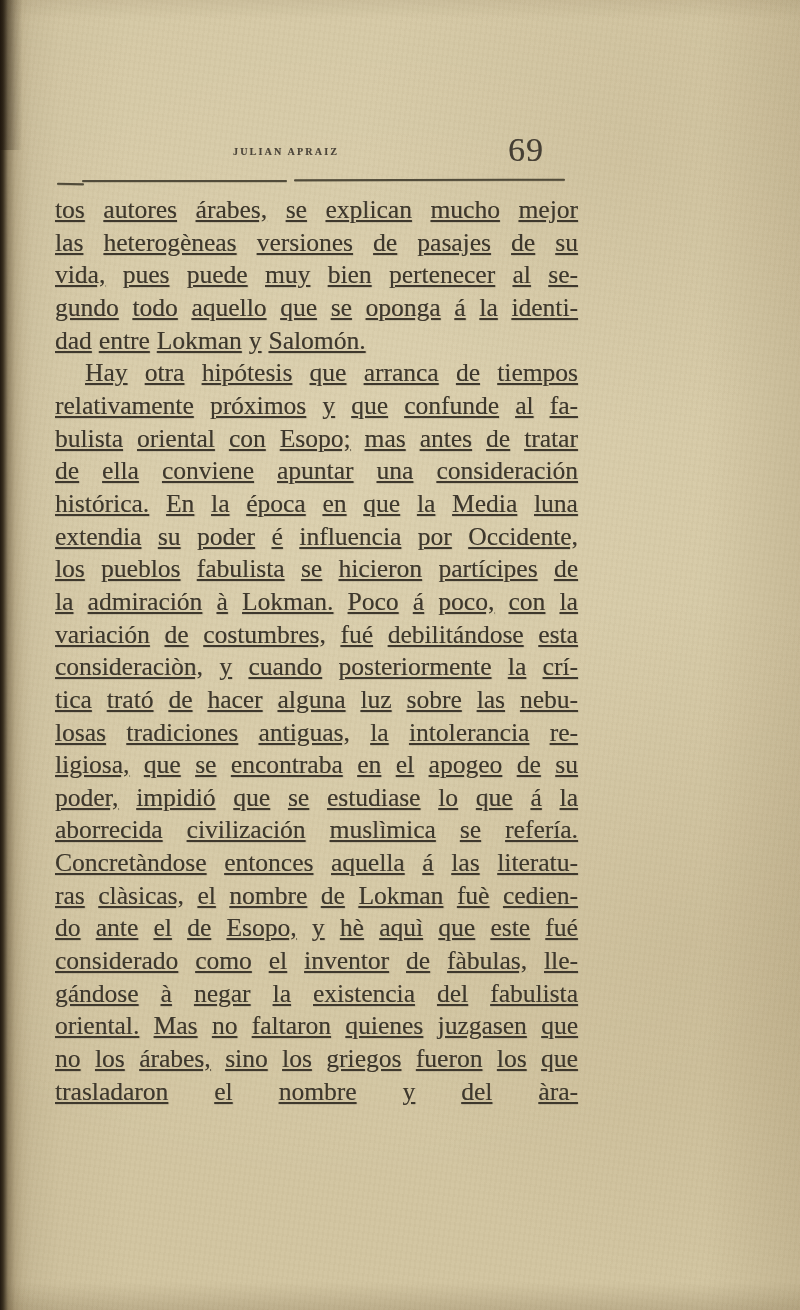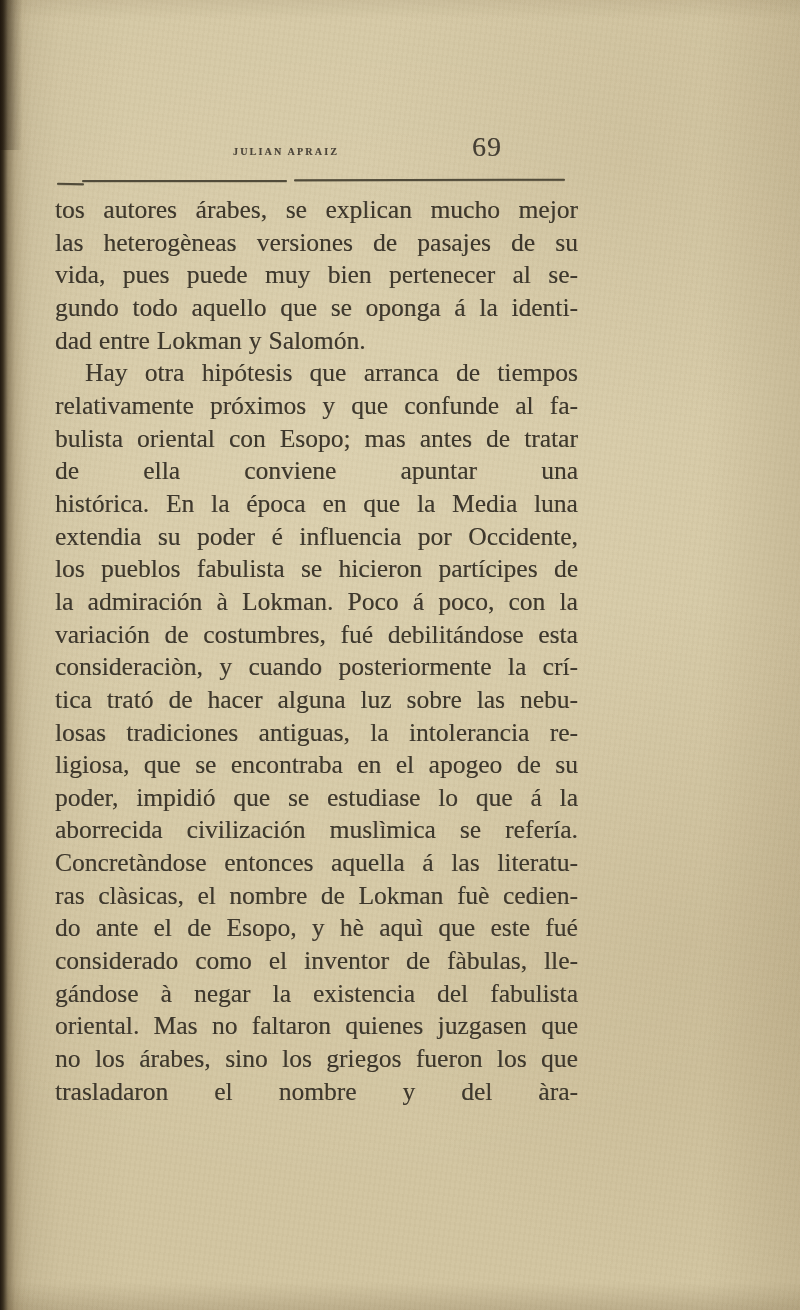--- a/index.html
+++ b/index.html
@@ -34,37 +34,37 @@
   .corner-tl{
     position:absolute;left:0;top:0;width:30px;height:150px;
     background:linear-gradient(90deg, rgba(28,20,11,0.45), rgba(28,20,11,0) 75%);
   }
   .running-title{
     position:absolute;left:233px;top:146px;
     font-size:10px;font-weight:bold;letter-spacing:2.2px;
     color:#4c453a;text-shadow:0.3px 0.3px 0.5px rgba(76,69,58,0.45);
   }
   .page-number{
-    position:absolute;left:472px;top:131px;
-    font-size:28px;color:#453f34;letter-spacing:1px;
+    position:absolute;left:508px;top:131px;
+    font-size:34px;color:#453f34;letter-spacing:1px;
     text-shadow:0.3px 0.3px 0.5px rgba(69,63,52,0.45);
   }
   .rule .seg{position:absolute;display:block;background:#514b3a;border-radius:2px;
     box-shadow:0 0.5px 0.5px rgba(81,75,58,0.4);}
   .rule .s0{left:57px;top:183px;width:27px;height:2px;transform:rotate(1.5deg);}
   .rule .s1{left:82px;top:180px;width:205px;height:2.4px;}
   .rule .s2{left:294px;top:179px;width:271px;height:2.4px;transform:rotate(-0.15deg);}
   .body-text{
     position:absolute;left:55px;top:194px;width:523px;
     color:#3e382d;font-size:25.5px;
     text-shadow:0.3px 0.3px 0.4px rgba(62,56,45,0.45);
   }
   .line{
     display:flex;justify-content:space-between;
-    height:32.66px;line-height:32.66px;white-space:pre;
+    height:32.66px;line-height:32.66px;white-space:pre;text-decoration:underline;
   }
   .line.end{justify-content:flex-start;}
   .line.end span{margin-right:7px;}
   .line.indent{padding-left:30px;}
 </style>
 </head>
 <body>
 
 <div class="scan">
   <div class="edge-left"></div>
@@ -83,21 +83,21 @@
 
   <div class="body-text" id="lines">
       <div class="line"><span>tos</span><span>autores</span><span>árabes,</span><span>se</span><span>explican</span><span>mucho</span><span>mejor</span></div>
       <div class="line"><span>las</span><span>heterogèneas</span><span>versiones</span><span>de</span><span>pasajes</span><span>de</span><span>su</span></div>
       <div class="line"><span>vida,</span><span>pues</span><span>puede</span><span>muy</span><span>bien</span><span>pertenecer</span><span>al</span><span>se-</span></div>
       <div class="line"><span>gundo</span><span>todo</span><span>aquello</span><span>que</span><span>se</span><span>oponga</span><span>á</span><span>la</span><span>identi-</span></div>
       <div class="line end"><span>dad</span><span>entre</span><span>Lokman</span><span>y</span><span>Salomón.</span></div>
       <div class="line indent"><span>Hay</span><span>otra</span><span>hipótesis</span><span>que</span><span>arranca</span><span>de</span><span>tiempos</span></div>
       <div class="line"><span>relativamente</span><span>próximos</span><span>y</span><span>que</span><span>confunde</span><span>al</span><span>fa-</span></div>
       <div class="line"><span>bulista</span><span>oriental</span><span>con</span><span>Esopo;</span><span>mas</span><span>antes</span><span>de</span><span>tratar</span></div>
-      <div class="line"><span>de</span><span>ella</span><span>conviene</span><span>apuntar</span><span>una</span></div>
+      <div class="line"><span>de</span><span>ella</span><span>conviene</span><span>apuntar</span><span>una</span><span>consideración</span></div>
       <div class="line"><span>histórica.</span><span>En</span><span>la</span><span>época</span><span>en</span><span>que</span><span>la</span><span>Media</span><span>luna</span></div>
       <div class="line"><span>extendia</span><span>su</span><span>poder</span><span>é</span><span>influencia</span><span>por</span><span>Occidente,</span></div>
       <div class="line"><span>los</span><span>pueblos</span><span>fabulista</span><span>se</span><span>hicieron</span><span>partícipes</span><span>de</span></div>
       <div class="line"><span>la</span><span>admiración</span><span>à</span><span>Lokman.</span><span>Poco</span><span>á</span><span>poco,</span><span>con</span><span>la</span></div>
       <div class="line"><span>variación</span><span>de</span><span>costumbres,</span><span>fué</span><span>debilitándose</span><span>esta</span></div>
       <div class="line"><span>consideraciòn,</span><span>y</span><span>cuando</span><span>posteriormente</span><span>la</span><span>crí-</span></div>
       <div class="line"><span>tica</span><span>trató</span><span>de</span><span>hacer</span><span>alguna</span><span>luz</span><span>sobre</span><span>las</span><span>nebu-</span></div>
       <div class="line"><span>losas</span><span>tradiciones</span><span>antiguas,</span><span>la</span><span>intolerancia</span><span>re-</span></div>
       <div class="line"><span>ligiosa,</span><span>que</span><span>se</span><span>encontraba</span><span>en</span><span>el</span><span>apogeo</span><span>de</span><span>su</span></div>
       <div class="line"><span>poder,</span><span>impidió</span><span>que</span><span>se</span><span>estudiase</span><span>lo</span><span>que</span><span>á</span><span>la</span></div>

